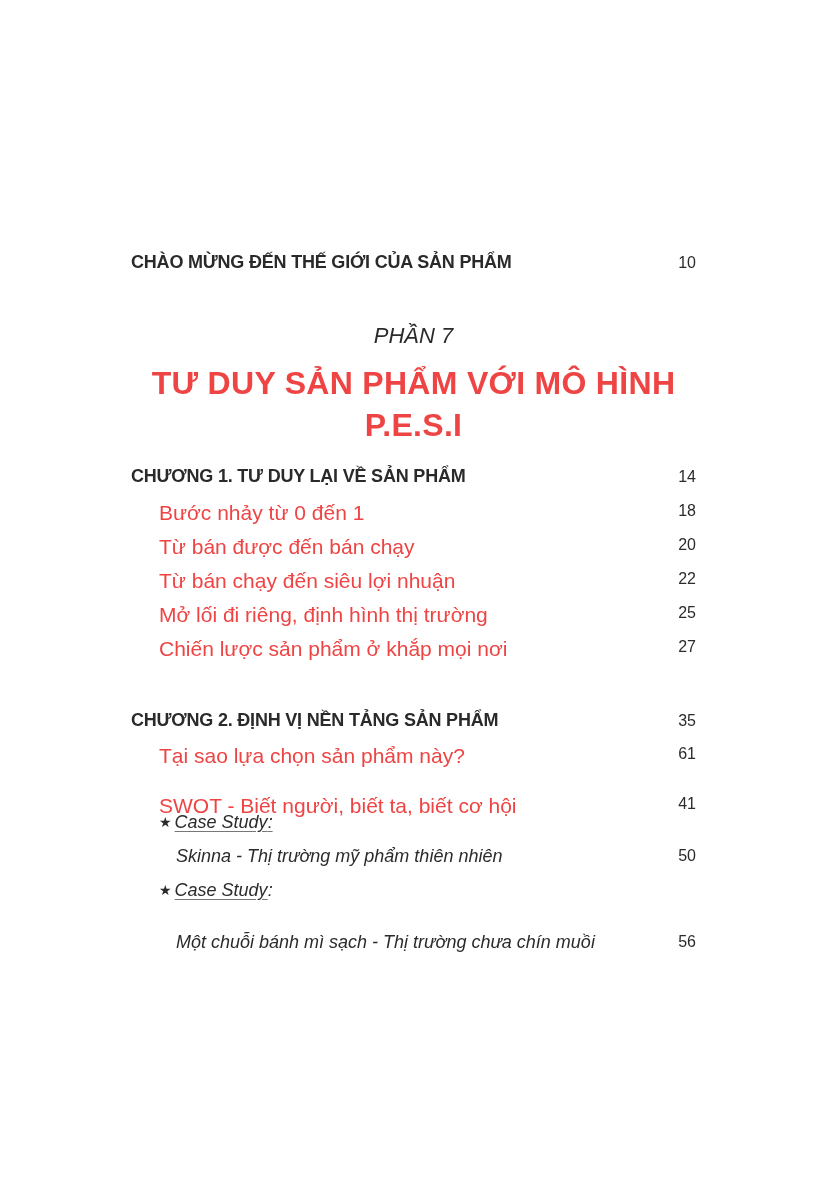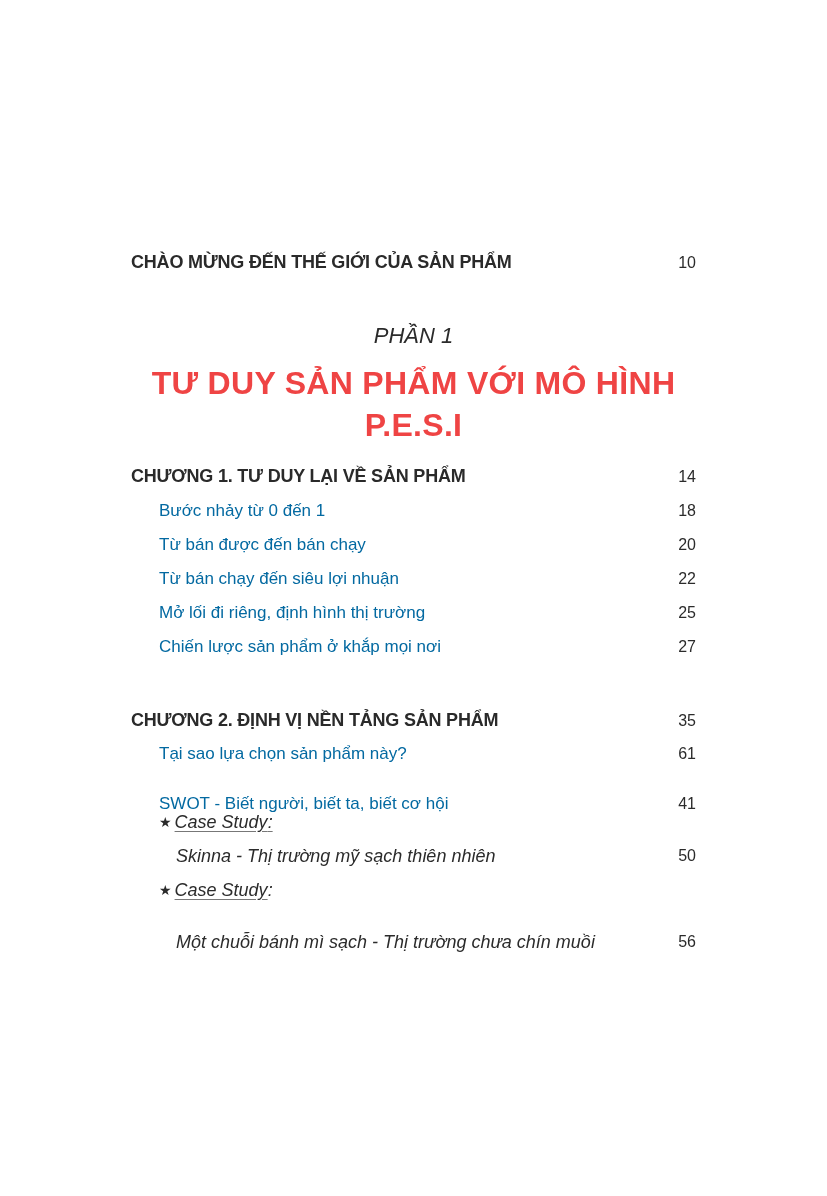--- a/index.html
+++ b/index.html
@@ -38,22 +38,22 @@
       font-size: 18px;
       font-weight: bold;
       letter-spacing: -0.2px;
       color: #2a2a2a;
     }
     .welcome .page, .chapter .page {
       top: 2px;
     }
     .section .label {
       left: 159px;
-      font-size: 17px;
-      color: #0369a1;
+      font-size: 21px;
+      color: #ef4444;
     }
     .section .page {
       top: 1px;
     }
     .case-head .label {
       left: 159px;
       font-size: 18px;
       font-style: italic;
     }
     .case-head .star {
@@ -100,21 +100,21 @@
     }
   </style>
 </head>
 <body>
 
 <div class="row welcome" style="top:252px;text-align:right;">
   <span class="label">CHÀO MỪNG ĐẾN THẾ GIỚI CỦA SẢN PHẨM</span>
   <span class="page">10</span>
 </div>
 
-<div class="part-label">PHẦN 1</div>
+<div class="part-label">PHẦN 7</div>
 <div class="part-title">
   <div>TƯ DUY SẢN PHẨM VỚI MÔ HÌNH</div>
   <div>P.E.S.I</div>
 </div>
 
 <div class="row chapter" style="top:466px;">
   <span class="label">CHƯƠNG 1. TƯ DUY LẠI VỀ SẢN PHẨM</span>
   <span class="page">14</span>
 </div>
 <div class="row section" style="top:501px;">
@@ -150,21 +150,21 @@
   <span class="label">SWOT - Biết người, biết ta, biết cơ hội</span>
   <span class="page">41</span>
 </div>
 
 <div class="row case-head" style="top:812px;">
   <span class="label">
     <span class="star">★</span><span class="case-text">Case Study</span><span class="case-text">:</span>
   </span>
 </div>
 <div class="row case-title" style="top:846px;">
-  <span class="label">Skinna - Thị trường mỹ sạch thiên nhiên</span>
+  <span class="label">Skinna - Thị trường mỹ phẩm thiên nhiên</span>
   <span class="page">50</span>
 </div>
 
 <div class="row case-head" style="top:880px;">
   <span class="label">
     <span class="star">★</span><span class="case-text">Case Study</span><span>:</span>
   </span>
 </div>
 <div class="row case-title" style="top:914px;margin-top:18px;">
   <span class="label">Một chuỗi bánh mì sạch - Thị trường chưa chín muồi</span>

